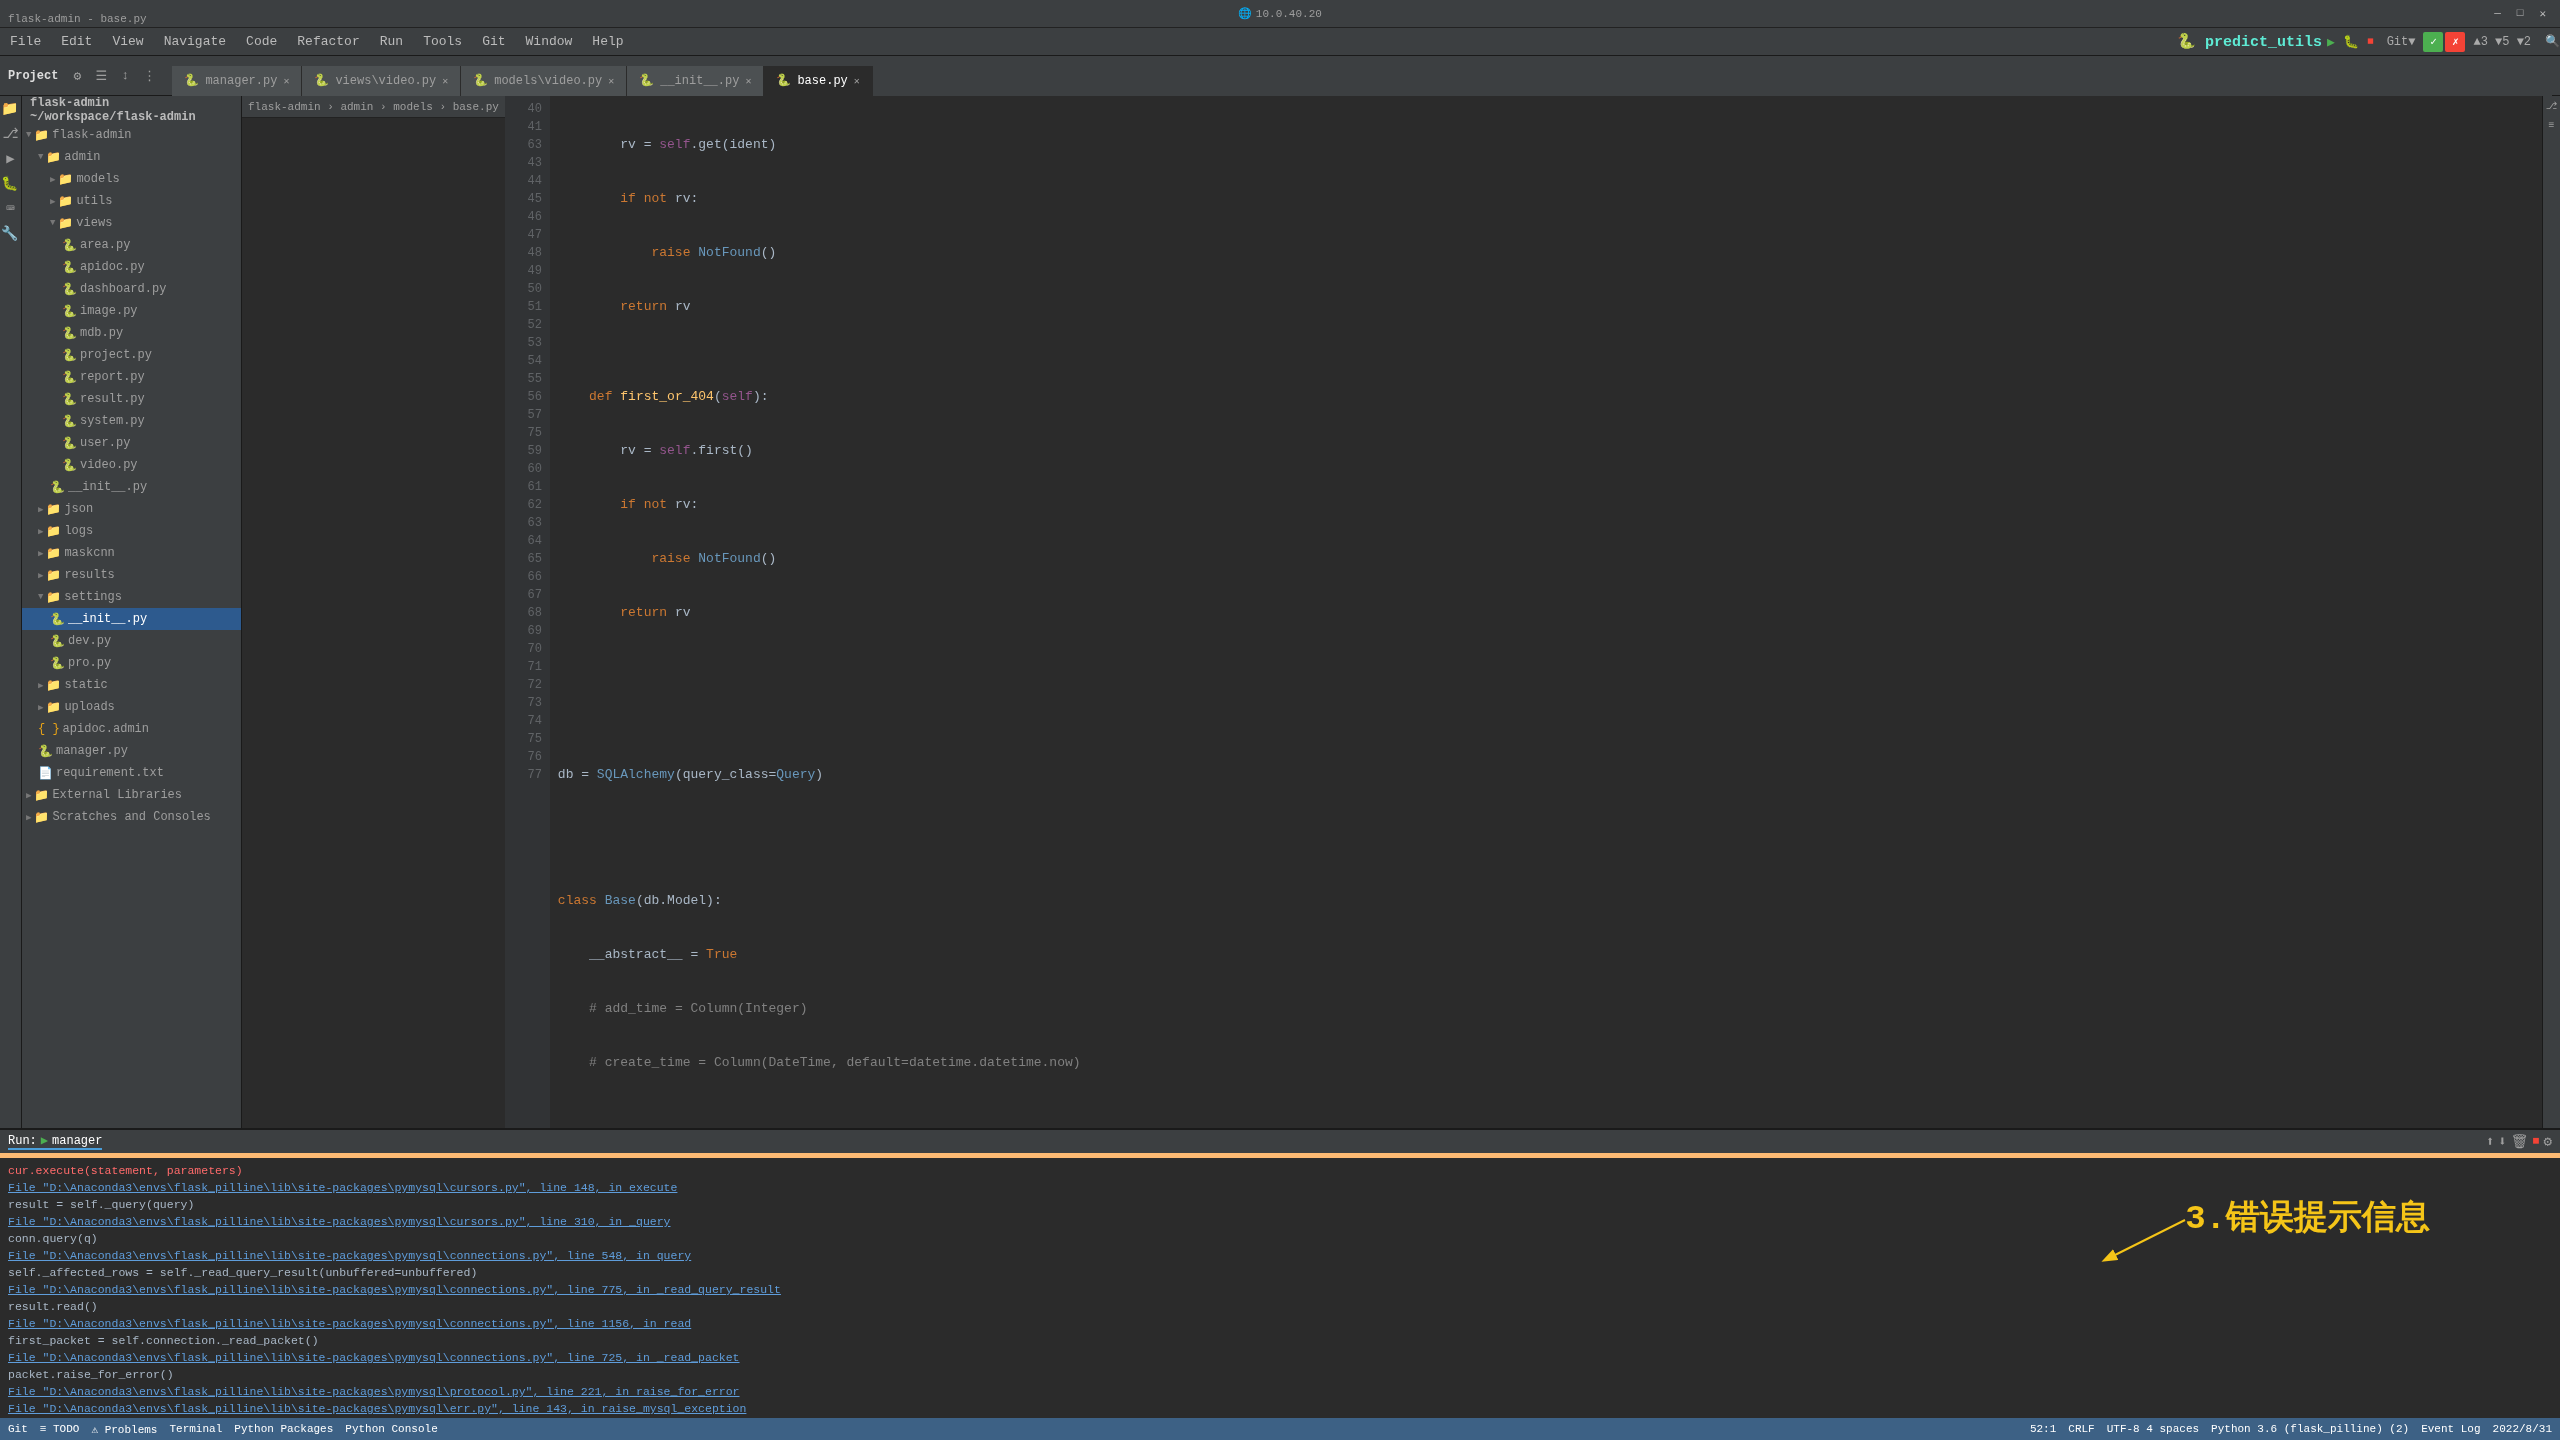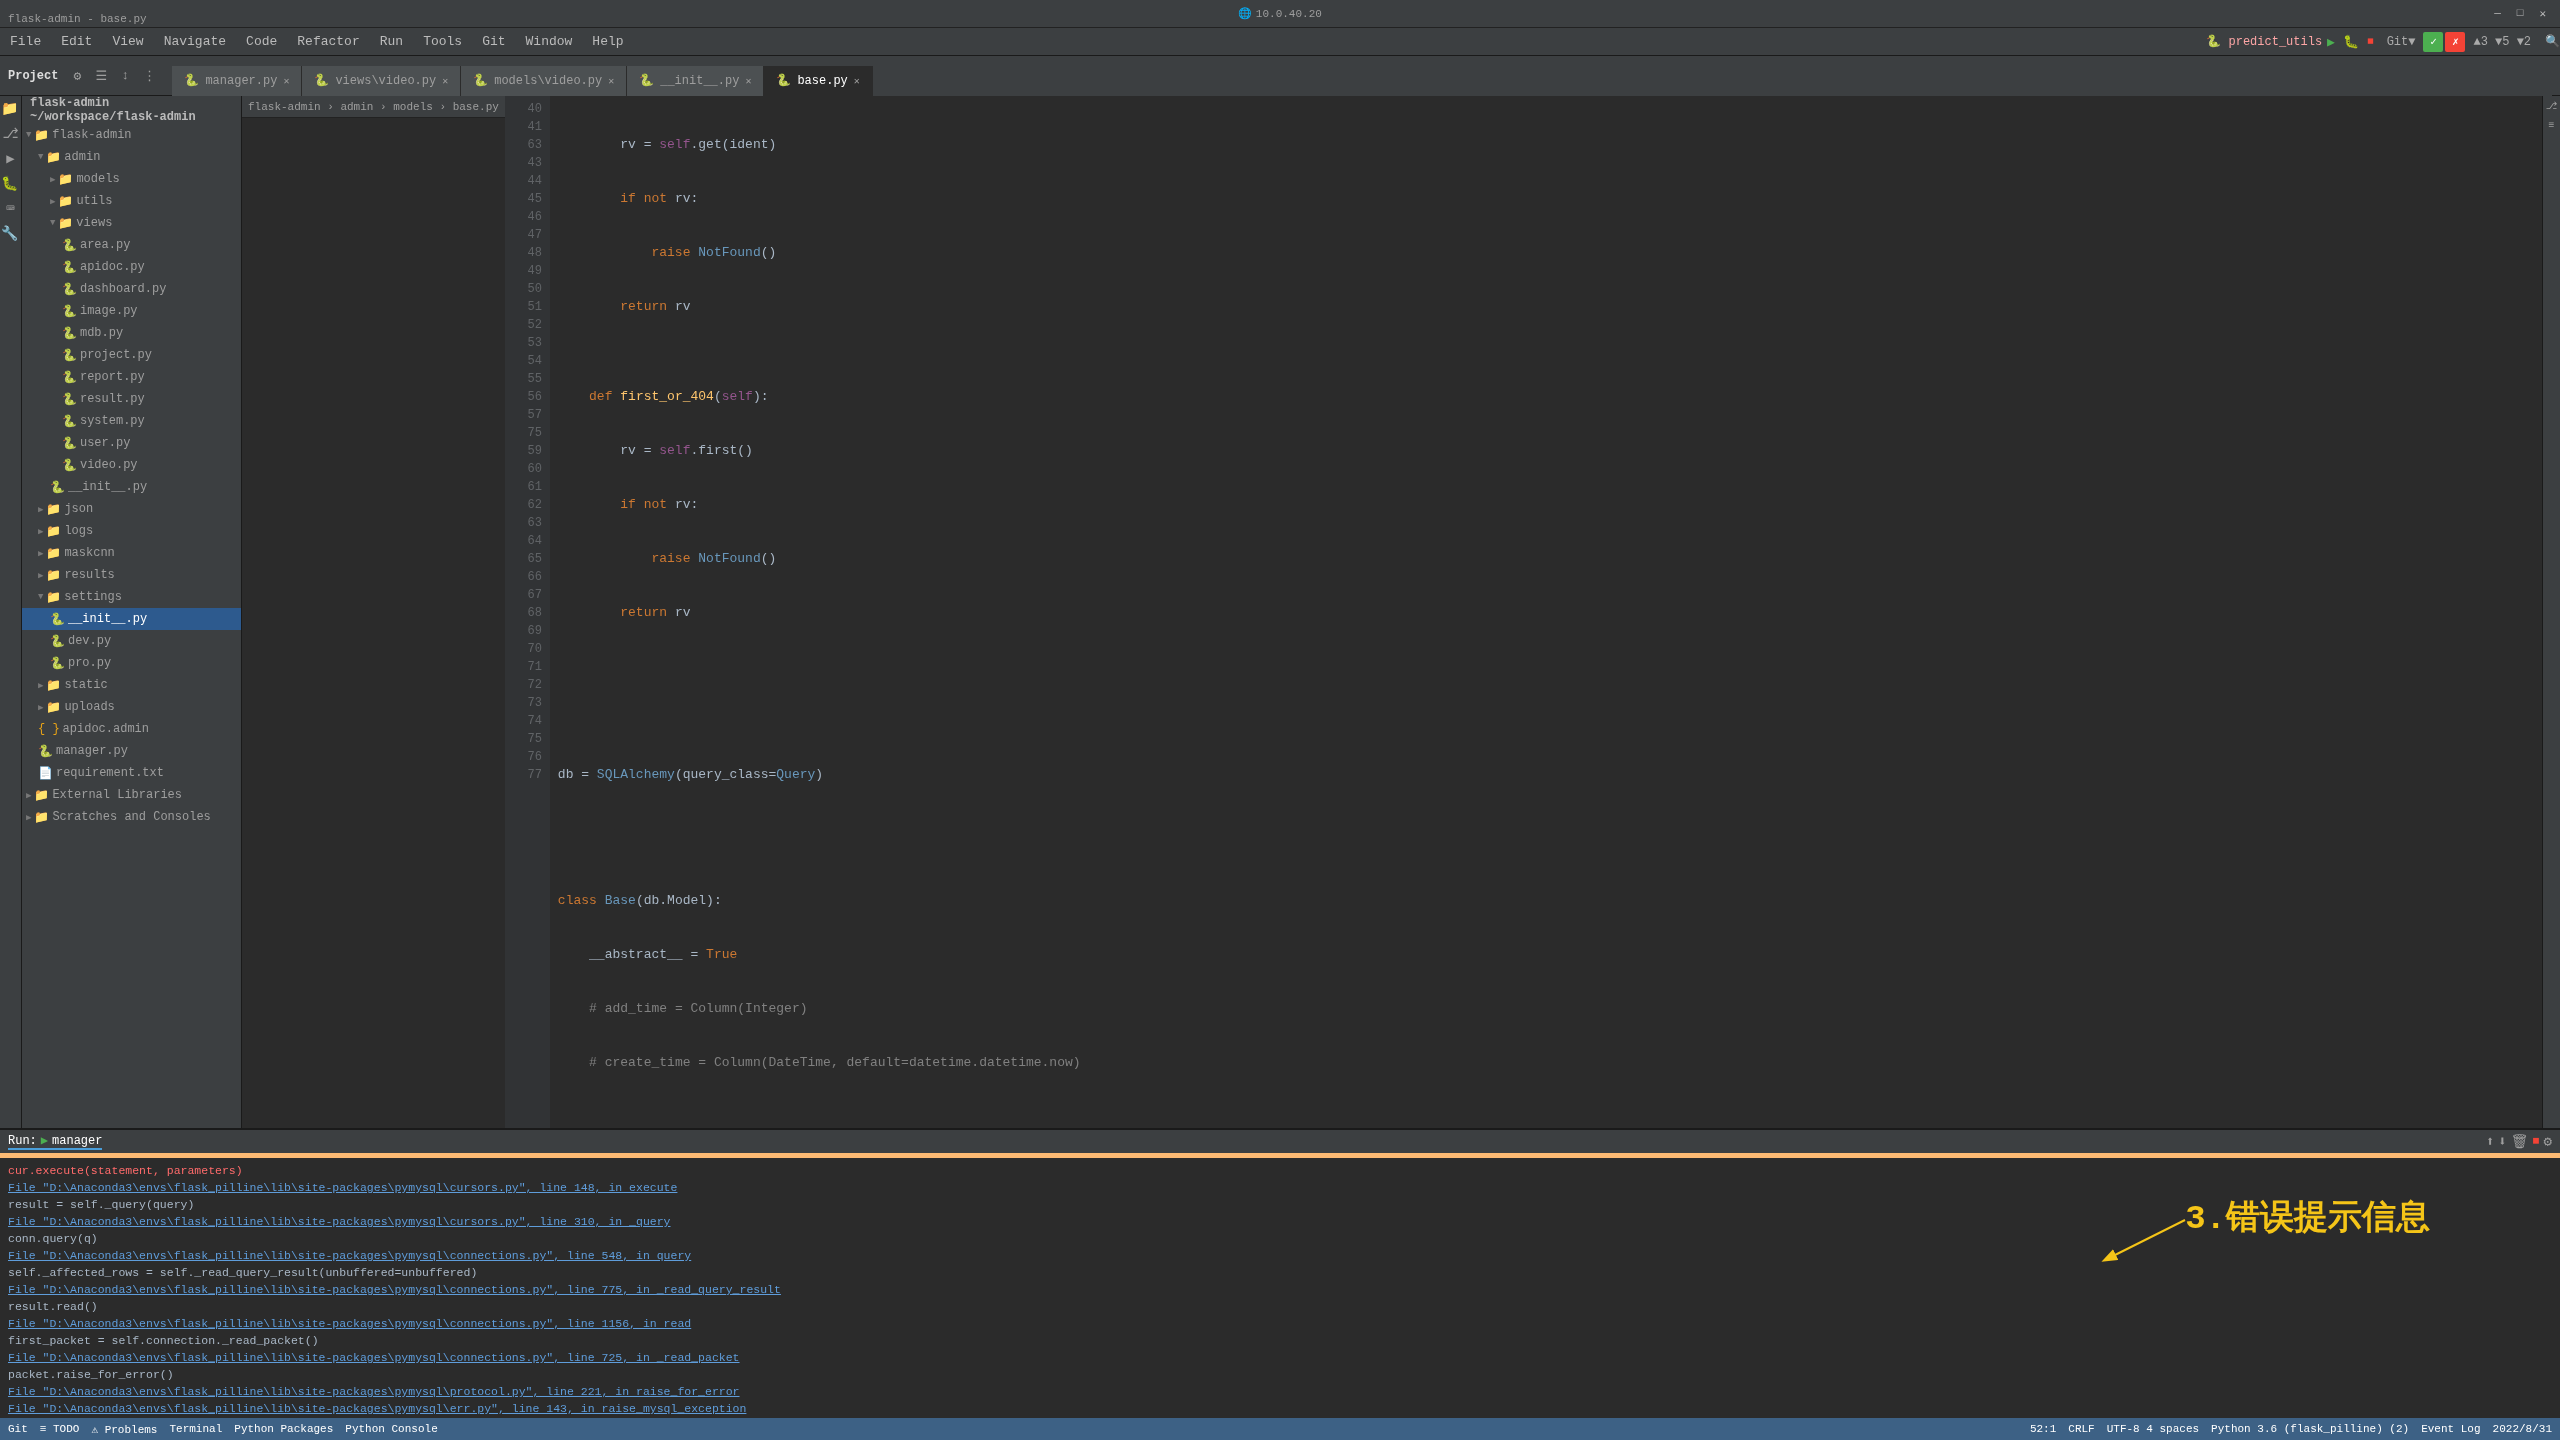--- a/index.html
+++ b/index.html
@@ -297,21 +297,21 @@
     <div class="menu-item">View</div>
     <div class="menu-item">Navigate</div>
     <div class="menu-item">Code</div>
     <div class="menu-item">Refactor</div>
     <div class="menu-item">Run</div>
     <div class="menu-item">Tools</div>
     <div class="menu-item">Git</div>
     <div class="menu-item">Window</div>
     <div class="menu-item">Help</div>
     <div class="run-controls">
-      <span style="color:#fca5a5;font-size:12px;">🐍 predict_utils</span>
+      <span style="color:#5eead4;font-size:15px;font-weight:bold;">🐍 predict_utils</span>
       <span class="run-btn green">▶</span>
       <span class="run-btn green">🐛</span>
       <span class="run-btn red">⏹</span>
       <span style="color:#aaa;font-size:12px;margin-left:8px;">Git▼</span>
       <span style="width:20px;height:20px;background:#4caf50;border-radius:2px;display:inline-flex;align-items:center;justify-content:center;color:#fff;font-size:11px;margin-left:6px;">✓</span>
       <span style="width:20px;height:20px;background:#f44336;border-radius:2px;display:inline-flex;align-items:center;justify-content:center;color:#fff;font-size:11px;">✗</span>
       <span style="color:#aaa;font-size:12px;margin-left:6px;">▲3 ▼5 ▼2</span>
       <span style="color:#aaa;font-size:12px;margin-left:12px;">🔍</span>
     </div>
   </div>

